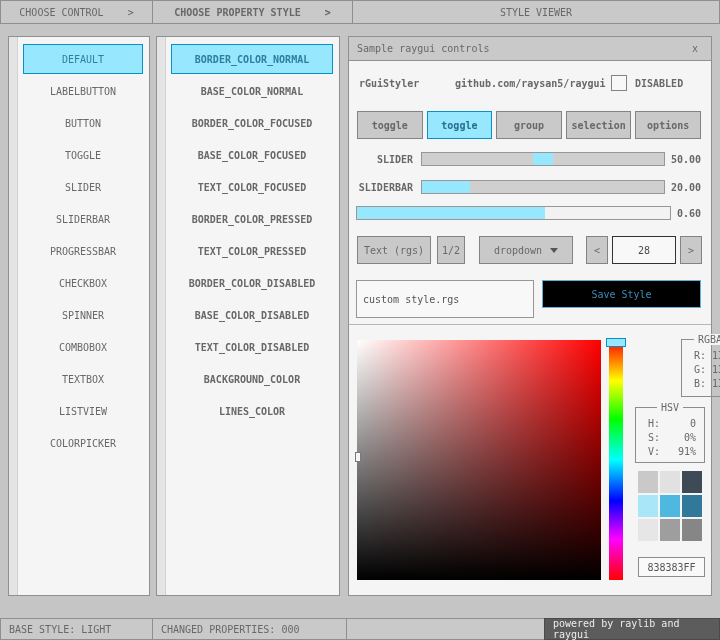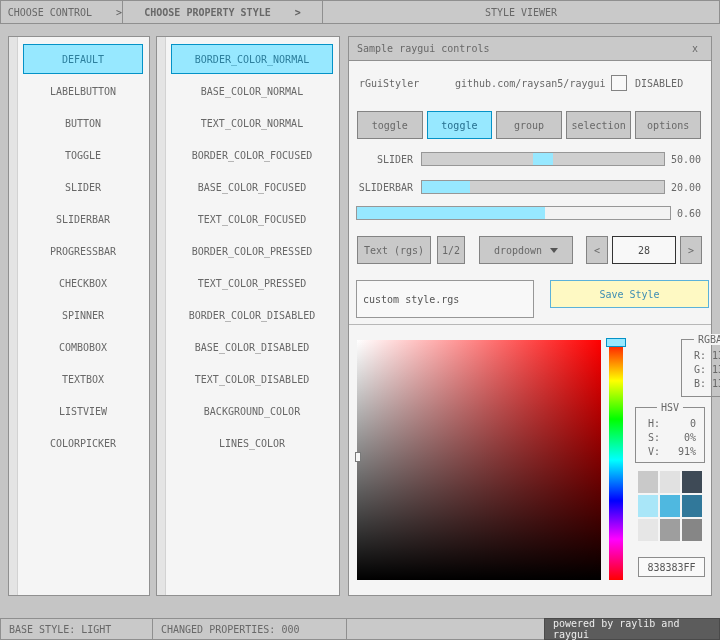--- a/index.html
+++ b/index.html
@@ -9,40 +9,40 @@
     background:#c5c5c5;
     font-family:"DejaVu Sans Mono",monospace;
     font-size:10px;
     color:#686868;
     overflow:hidden;
   }
   
   .topbar{position:absolute;left:0;top:0;width:720px;height:24px;display:flex;}
   .seg{background:#c9c9c9;border:1px solid #8f8f8f;display:flex;align-items:center;justify-content:center;gap:24px;height:24px;}
   .seg + .seg{margin-left:-1px;}
-  .seg1{width:123px;justify-content:flex-end;}
+  .seg1{width:153px;}
   .seg2{width:201px;font-weight:bold;}
   .seg3{flex:1;}
   .chevron{color:#5f5f5f;}
   
   .panel{position:absolute;top:36px;height:560px;background:#f5f5f5;border:1px solid #909090;}
   .panel-left{left:8px;width:142px;}
-  .panel-mid{left:156px;width:184px;}
+  .panel-mid{left:156px;width:184px;font-weight:bold;}
   .scroll-track{position:absolute;left:0;top:0;bottom:0;width:9px;background:#e4e4e4;border-right:1px solid #d2d2d2;}
   .list{position:absolute;left:14px;right:6px;top:7px;display:flex;flex-direction:column;gap:2px;}
   .list-item{height:30px;display:flex;align-items:center;justify-content:center;cursor:default;}
   .list-item.selected{background:#97e8ff;border:1px solid #0492c7;color:#2d7f9d;}
   
   .window{position:absolute;left:348px;top:36px;width:364px;height:560px;background:#f5f5f5;border:1px solid #909090;}
   .titlebar{position:absolute;left:0;top:0;right:0;height:24px;background:#c9c9c9;border-bottom:1px solid #909090;display:flex;align-items:center;justify-content:space-between;padding:0 8px;}
   .close-btn{width:16px;height:16px;display:flex;align-items:center;justify-content:center;color:#686868;}
-  .ctl{position:absolute;}
+  .ctl{position:absolute;font-weight:bold;}
   .btn{background:#c9c9c9;border:1px solid #838383;color:#686868;display:flex;align-items:center;justify-content:center;}
   .btn.active{background:#97e8ff;border-color:#0492c7;color:#266f8f;}
-  .btn.focus-style{background:#fef9c3;border-color:#5bb2d9;color:#3d8db4;margin-left:8px;}
+  .btn.focus-style{background:#000000;border-color:#5bb2d9;color:#3d8db4;}
   .app-label{left:10px;top:38px;height:16px;display:flex;align-items:center;}
   .repo-link{left:80px;top:38px;height:16px;display:flex;align-items:center;margin-left:26px;}
   .checkbox{left:262px;top:38px;width:16px;height:16px;background:#f8f8f8;border:1px solid #838383;}
   .disabled-label{left:286px;top:38px;height:16px;display:flex;align-items:center;}
   .toggles{left:8px;top:74px;right:10px;height:28px;display:flex;gap:4px;}
   .toggles .btn{flex:1;}
   .row-label{height:14px;display:flex;align-items:center;justify-content:flex-end;}
   .row-value{height:14px;display:flex;align-items:center;}
   .slider-label{left:0;top:115px;width:64px;}
   .slider-track{left:72px;top:115px;width:244px;height:14px;background:#cfcfcf;border:1px solid #979797;}
@@ -125,21 +125,20 @@
         <div class="list-item">LISTVIEW</div>
         <div class="list-item">COLORPICKER</div>
       </div>
   </div>
 
   <div class="panel panel-mid">
     <div class="scroll-track"></div>
     <div class="list">
         <div class="list-item selected">BORDER_COLOR_NORMAL</div>
         <div class="list-item">BASE_COLOR_NORMAL</div>
-        <div class="list-item">TEXT_COLOR_NORMAL</div>
         <div class="list-item">BORDER_COLOR_FOCUSED</div>
         <div class="list-item">BASE_COLOR_FOCUSED</div>
         <div class="list-item">TEXT_COLOR_FOCUSED</div>
         <div class="list-item">BORDER_COLOR_PRESSED</div>
         <div class="list-item">TEXT_COLOR_PRESSED</div>
         <div class="list-item">BORDER_COLOR_DISABLED</div>
         <div class="list-item">BASE_COLOR_DISABLED</div>
         <div class="list-item">TEXT_COLOR_DISABLED</div>
         <div class="list-item">BACKGROUND_COLOR</div>
         <div class="list-item">LINES_COLOR</div>

